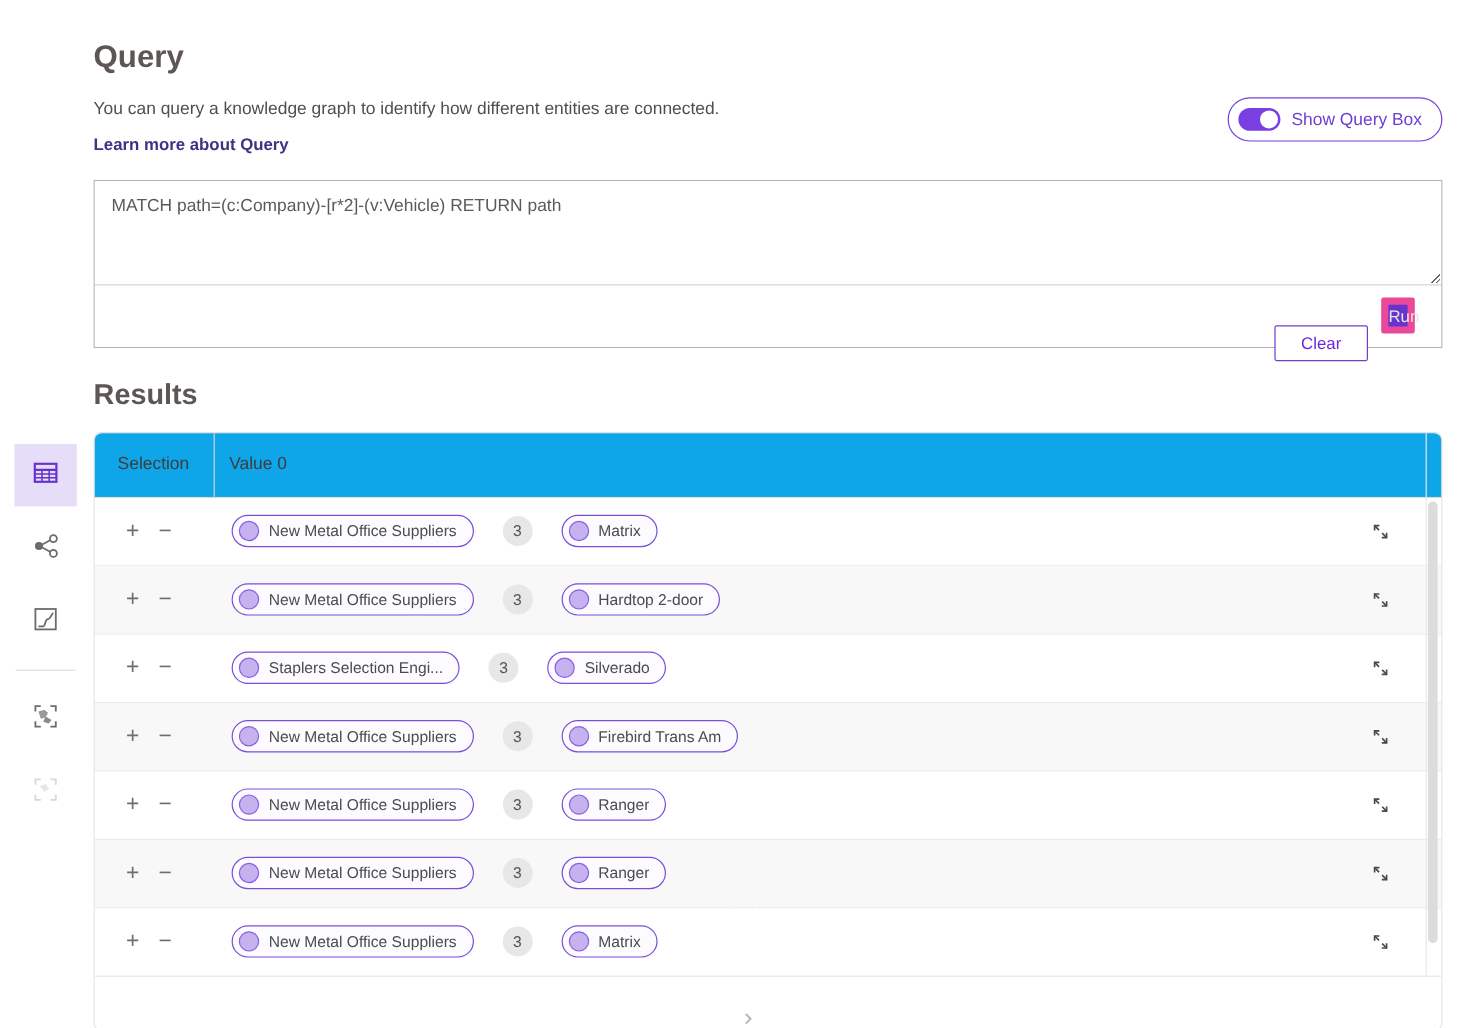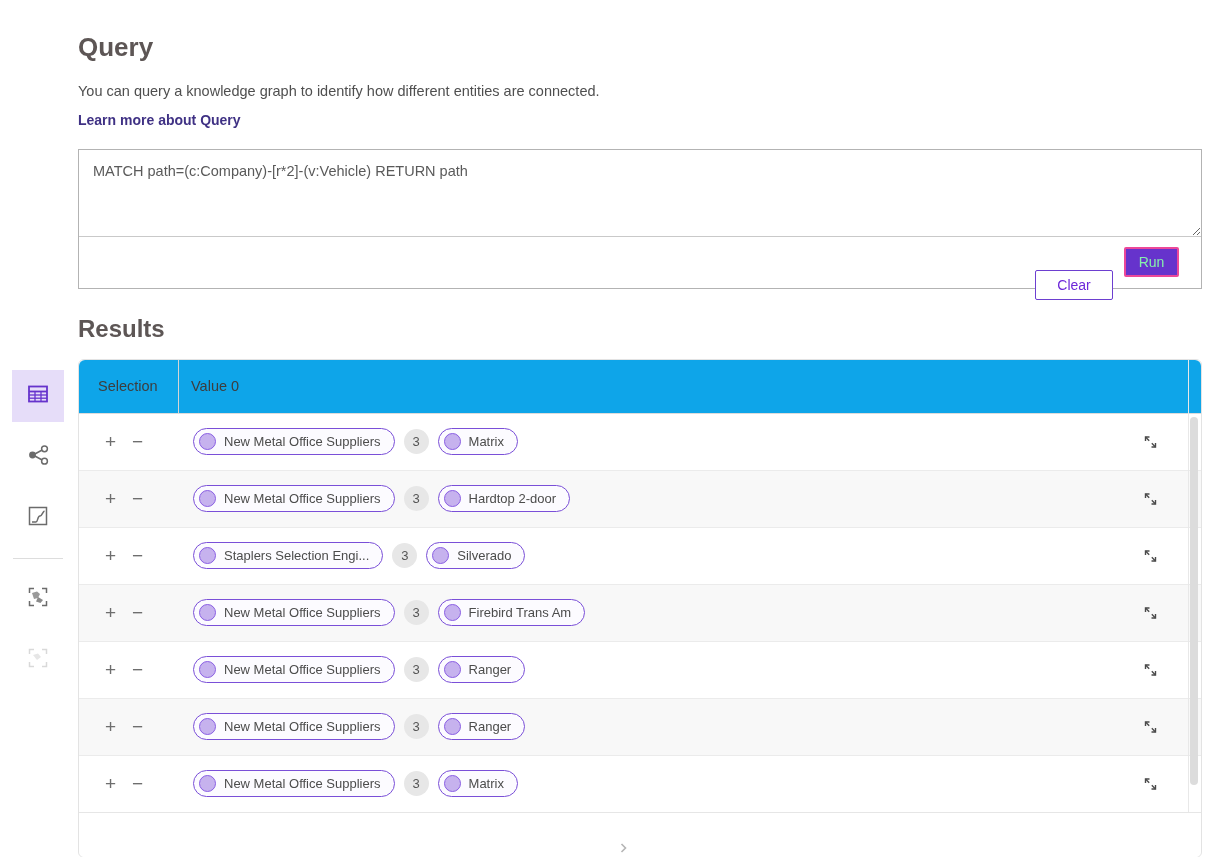--- a/index.html
+++ b/index.html
@@ -25,42 +25,42 @@
 
   
   .query-panel { margin-top: 20px; border: 1px solid #b3b3b3; background: #fff; }
   .query-textarea { display: block; width: 100%; height: 87px; border: none; border-bottom: 1px solid #c9c9c9;
     resize: both; padding: 13px 14px; font-family: "Liberation Sans", "DejaVu Sans", sans-serif;
     font-size: 14.5px; color: #5a5a5a; outline: none; }
   .query-footer { height: 51px; display: flex; justify-content: flex-end; align-items: center;
     gap: 11px; padding-right: 22px; background: #fff; }
   .btn { font-family: inherit; font-size: 14px; height: 30px; border-radius: 2px; cursor: pointer; }
   .btn-clear { width: 78px; background: #fff; border: 1px solid #6d3fd0; color: #6d28d9; margin-top: 45px; }
-  .btn-run { width: 55px; background: #6633cc; border: 2px solid #ec4899; color: #86efac; }
+  .btn-run { width: 28px; background: #6633cc; border: 6px solid #ec4899; color: #e5e5e5; }
 
   
   .results-title { font-size: 24px; font-weight: bold; color: #5d5655; margin-top: 26px; }
 
   .table-wrap { position: relative; margin-top: 16px; border: 1px solid #e3e3e3; border-radius: 6px;
     background: #fff; }
   .t-header { display: flex; height: 54px; background: #0ea5e9; border-bottom: 1px solid #dcdcdc;
     border-radius: 6px 6px 0 0; align-items: center; }
   .t-header .col-selection { width: 100px; padding-left: 19px; border-right: 1px solid #d5d5d5;
     height: 100%; display: flex; align-items: center; }
   .t-header .col-value { padding-left: 12px; }
   .t-header span { font-size: 14.5px; color: #3d3d3d; }
 
   .t-row { display: flex; align-items: center; height: 57px; border-bottom: 1px solid #ebebeb;
     background: #ffffff; position: relative; }
   .t-row.alt { background: #f8f8f8; }
   .t-row:last-of-type { border-bottom: 1px solid #e6e6e6; }
   .cell-selection { width: 100px; padding-left: 26px; display: flex; align-items: center; gap: 16px; }
   .sel-btn { background: none; border: none; font-size: 19px; color: #6e6e6e; cursor: pointer;
     line-height: 1; padding: 0; font-family: inherit; font-weight: 300; }
-  .cell-value { flex: 1; display: flex; align-items: center; gap: 9px; padding-left: 14px; }
+  .cell-value { flex: 1; display: flex; align-items: center; gap: 24px; padding-left: 14px; }
 
   .entity-pill { display: inline-flex; align-items: center; gap: 8px; height: 27px;
     border: 1.5px solid #7a4fd8; border-radius: 14px; background: #fcfbff; padding: 0 13px 0 5px;
     max-width: 215px; }
   .entity-node { width: 17px; height: 17px; border-radius: 50%; background: #c6b2ee;
     border: 1.5px solid #8a5fe3; flex: 0 0 auto; }
   .entity-label { font-size: 13px; color: #4c4c4c; white-space: nowrap; overflow: hidden;
     text-overflow: ellipsis; }
   .count-badge { width: 25px; height: 25px; border-radius: 50%; background: #e7e7e7;
     color: #555555; font-size: 13px; display: inline-flex; align-items: center;
@@ -156,20 +156,26 @@
   </div>
 
   <div class="main">
 
     <div class="page-title">Query</div>
 
     <div class="intro-row">
       <div>
         <div class="intro-text">You can query a knowledge graph to identify how different entities are connected.</div>
         <a class="learn-link">Learn more about Query</a>
+      </div>
+      <div class="toggle-pill">
+        <span class="switch">
+            <span class="knob"></span>
+          </span>
+        <span class="toggle-label">Show Query Box</span>
       </div>
     </div>
 
     <div class="query-panel">
       <textarea class="query-textarea" spellcheck="false" style="">MATCH path=(c:Company)-[r*2]-(v:Vehicle) RETURN path</textarea>
       <div class="query-footer">
         <button class="btn btn-clear">Clear</button>
         <button class="btn btn-run">Run</button>
       </div>
     </div>

